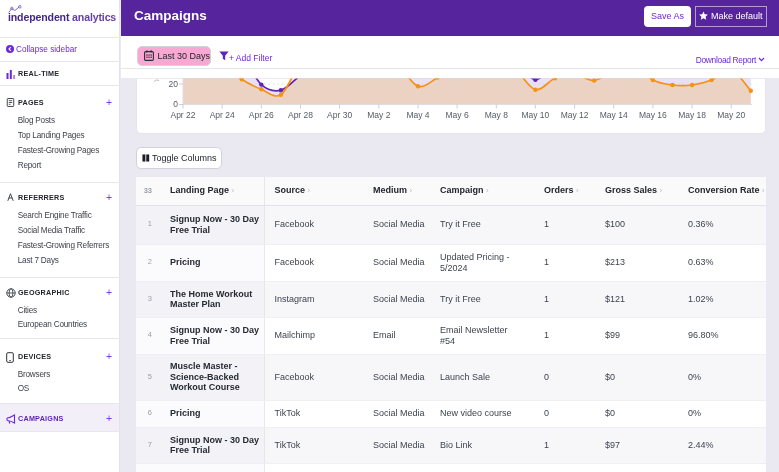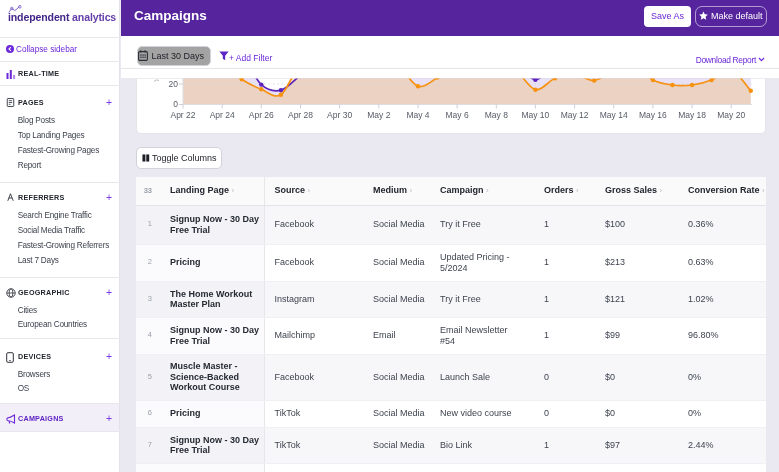--- a/index.html
+++ b/index.html
@@ -9,24 +9,24 @@
 #sidebar{position:absolute;left:0;top:0;width:120px;height:472px;background:#fff;border-right:1px solid #e2e2e8}
 .sep{position:absolute;left:0;width:120px;border-top:1px solid #e8e8ec}
 .navh{position:absolute;left:18px;font-size:7.2px;font-weight:bold;letter-spacing:.25px;color:#23262e;white-space:nowrap}
 .navi{position:absolute;left:17.7px;font-size:8.2px;letter-spacing:-0.2px;color:#3a3f4b;white-space:nowrap}
 .plus{position:absolute;left:106px;font-size:10.5px;font-weight:400;color:#7c3aed}
 .nicon{position:absolute;left:6px;width:9px;height:9px}
 
 #topbar{position:absolute;left:121px;top:0;width:658px;height:36px;background:#56259e}
 #topbar h1{position:absolute;left:13px;top:8px;font-size:13.5px;color:#fff;font-weight:bold}
 .btn-saveas{position:absolute;left:523px;top:6px;width:47px;height:21px;background:#fff;border-radius:4px;color:#6d28d9;font-size:9px;font-weight:normal;text-align:center;line-height:21px}
-.btn-makedef{position:absolute;left:574px;top:6px;width:72px;height:21px;white-space:nowrap;border:1px solid rgba(255,255,255,.55);border-radius:7px;color:#fff;font-size:9px;font-weight:normal;text-align:center;line-height:19px}
+.btn-makedef{position:absolute;left:574px;top:6px;width:72px;height:21px;white-space:nowrap;border:1px solid rgba(255,255,255,.55);border-radius:0;color:#fff;font-size:9px;font-weight:normal;text-align:center;line-height:19px}
 
 #toolbar{position:absolute;left:121px;top:36px;width:658px;height:33px;background:#fff;border-bottom:1px solid #e6e6ea}
-.btn-last30{position:absolute;left:16px;top:10px;width:74px;height:20px;background:#a3a3a3;border:1px solid #d2d2d9;border-radius:5px;font-size:9px;color:#1c1f26;line-height:18px;text-align:left}
+.btn-last30{position:absolute;left:16px;top:10px;width:74px;height:20px;background:#f9a8d4;border:1px solid #d2d2d9;border-radius:5px;font-size:9px;color:#1c1f26;line-height:18px;text-align:right}
 .addfilter{position:absolute;left:108px;top:16.5px;font-size:8.5px;color:#6d28d9}
 .dlreport{position:absolute;right:14px;top:19px;font-size:8.4px;color:#6d28d9;letter-spacing:-0.3px}
 
 #chartcard{position:absolute;left:136px;top:78px;width:630px;height:56px;background:#fff;border:1px solid #e4e4e9;border-top-color:#ececf0;border-radius:0 0 5px 5px}
 
 .btn-toggle{position:absolute;left:136px;top:147px;width:86px;height:22px;background:#fff;border:1px solid #d2d2d9;border-radius:5px;font-size:9px;color:#1c1f26;line-height:20px;text-align:center}
 
 #tablecard{position:absolute;left:136px;top:177px;width:630px;height:295px;background:#fff;overflow:hidden}
 table{border-collapse:collapse;width:630px;table-layout:fixed;font-size:9px;color:#3e434e}
 th,td{padding:0 20px 0 9.5px;vertical-align:middle;line-height:10.5px;border-bottom:1px solid #f0f0f4}

